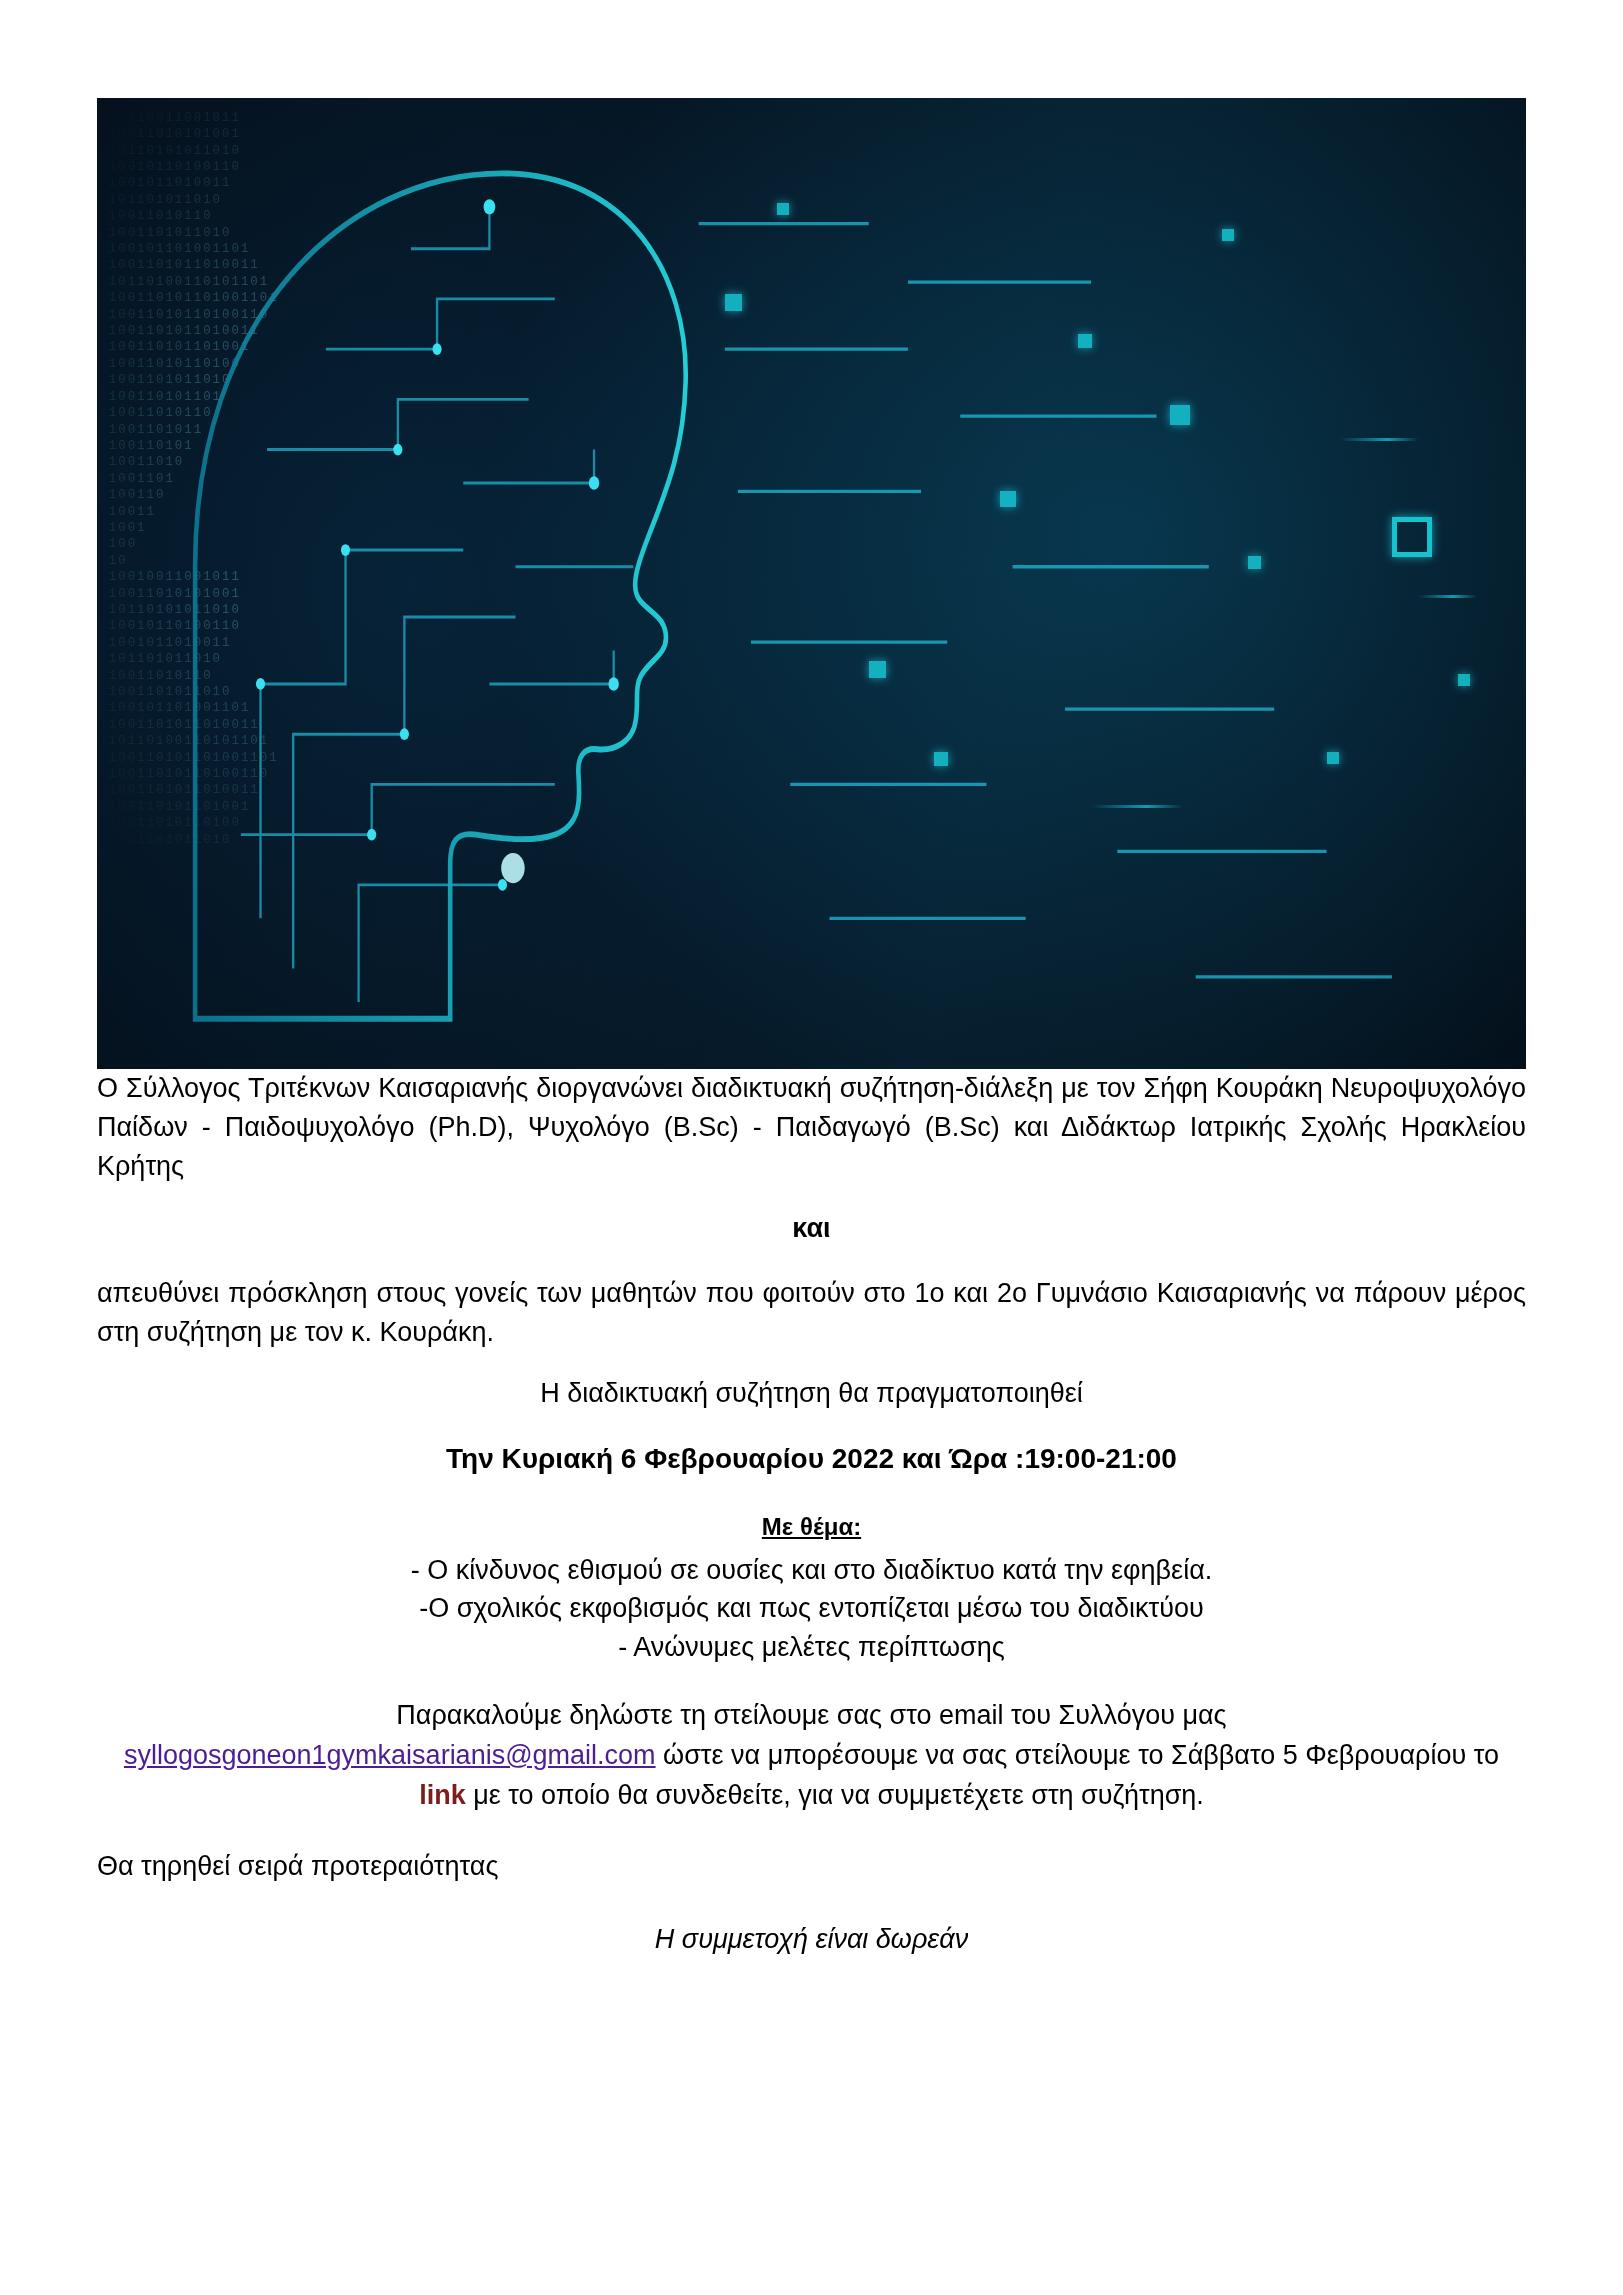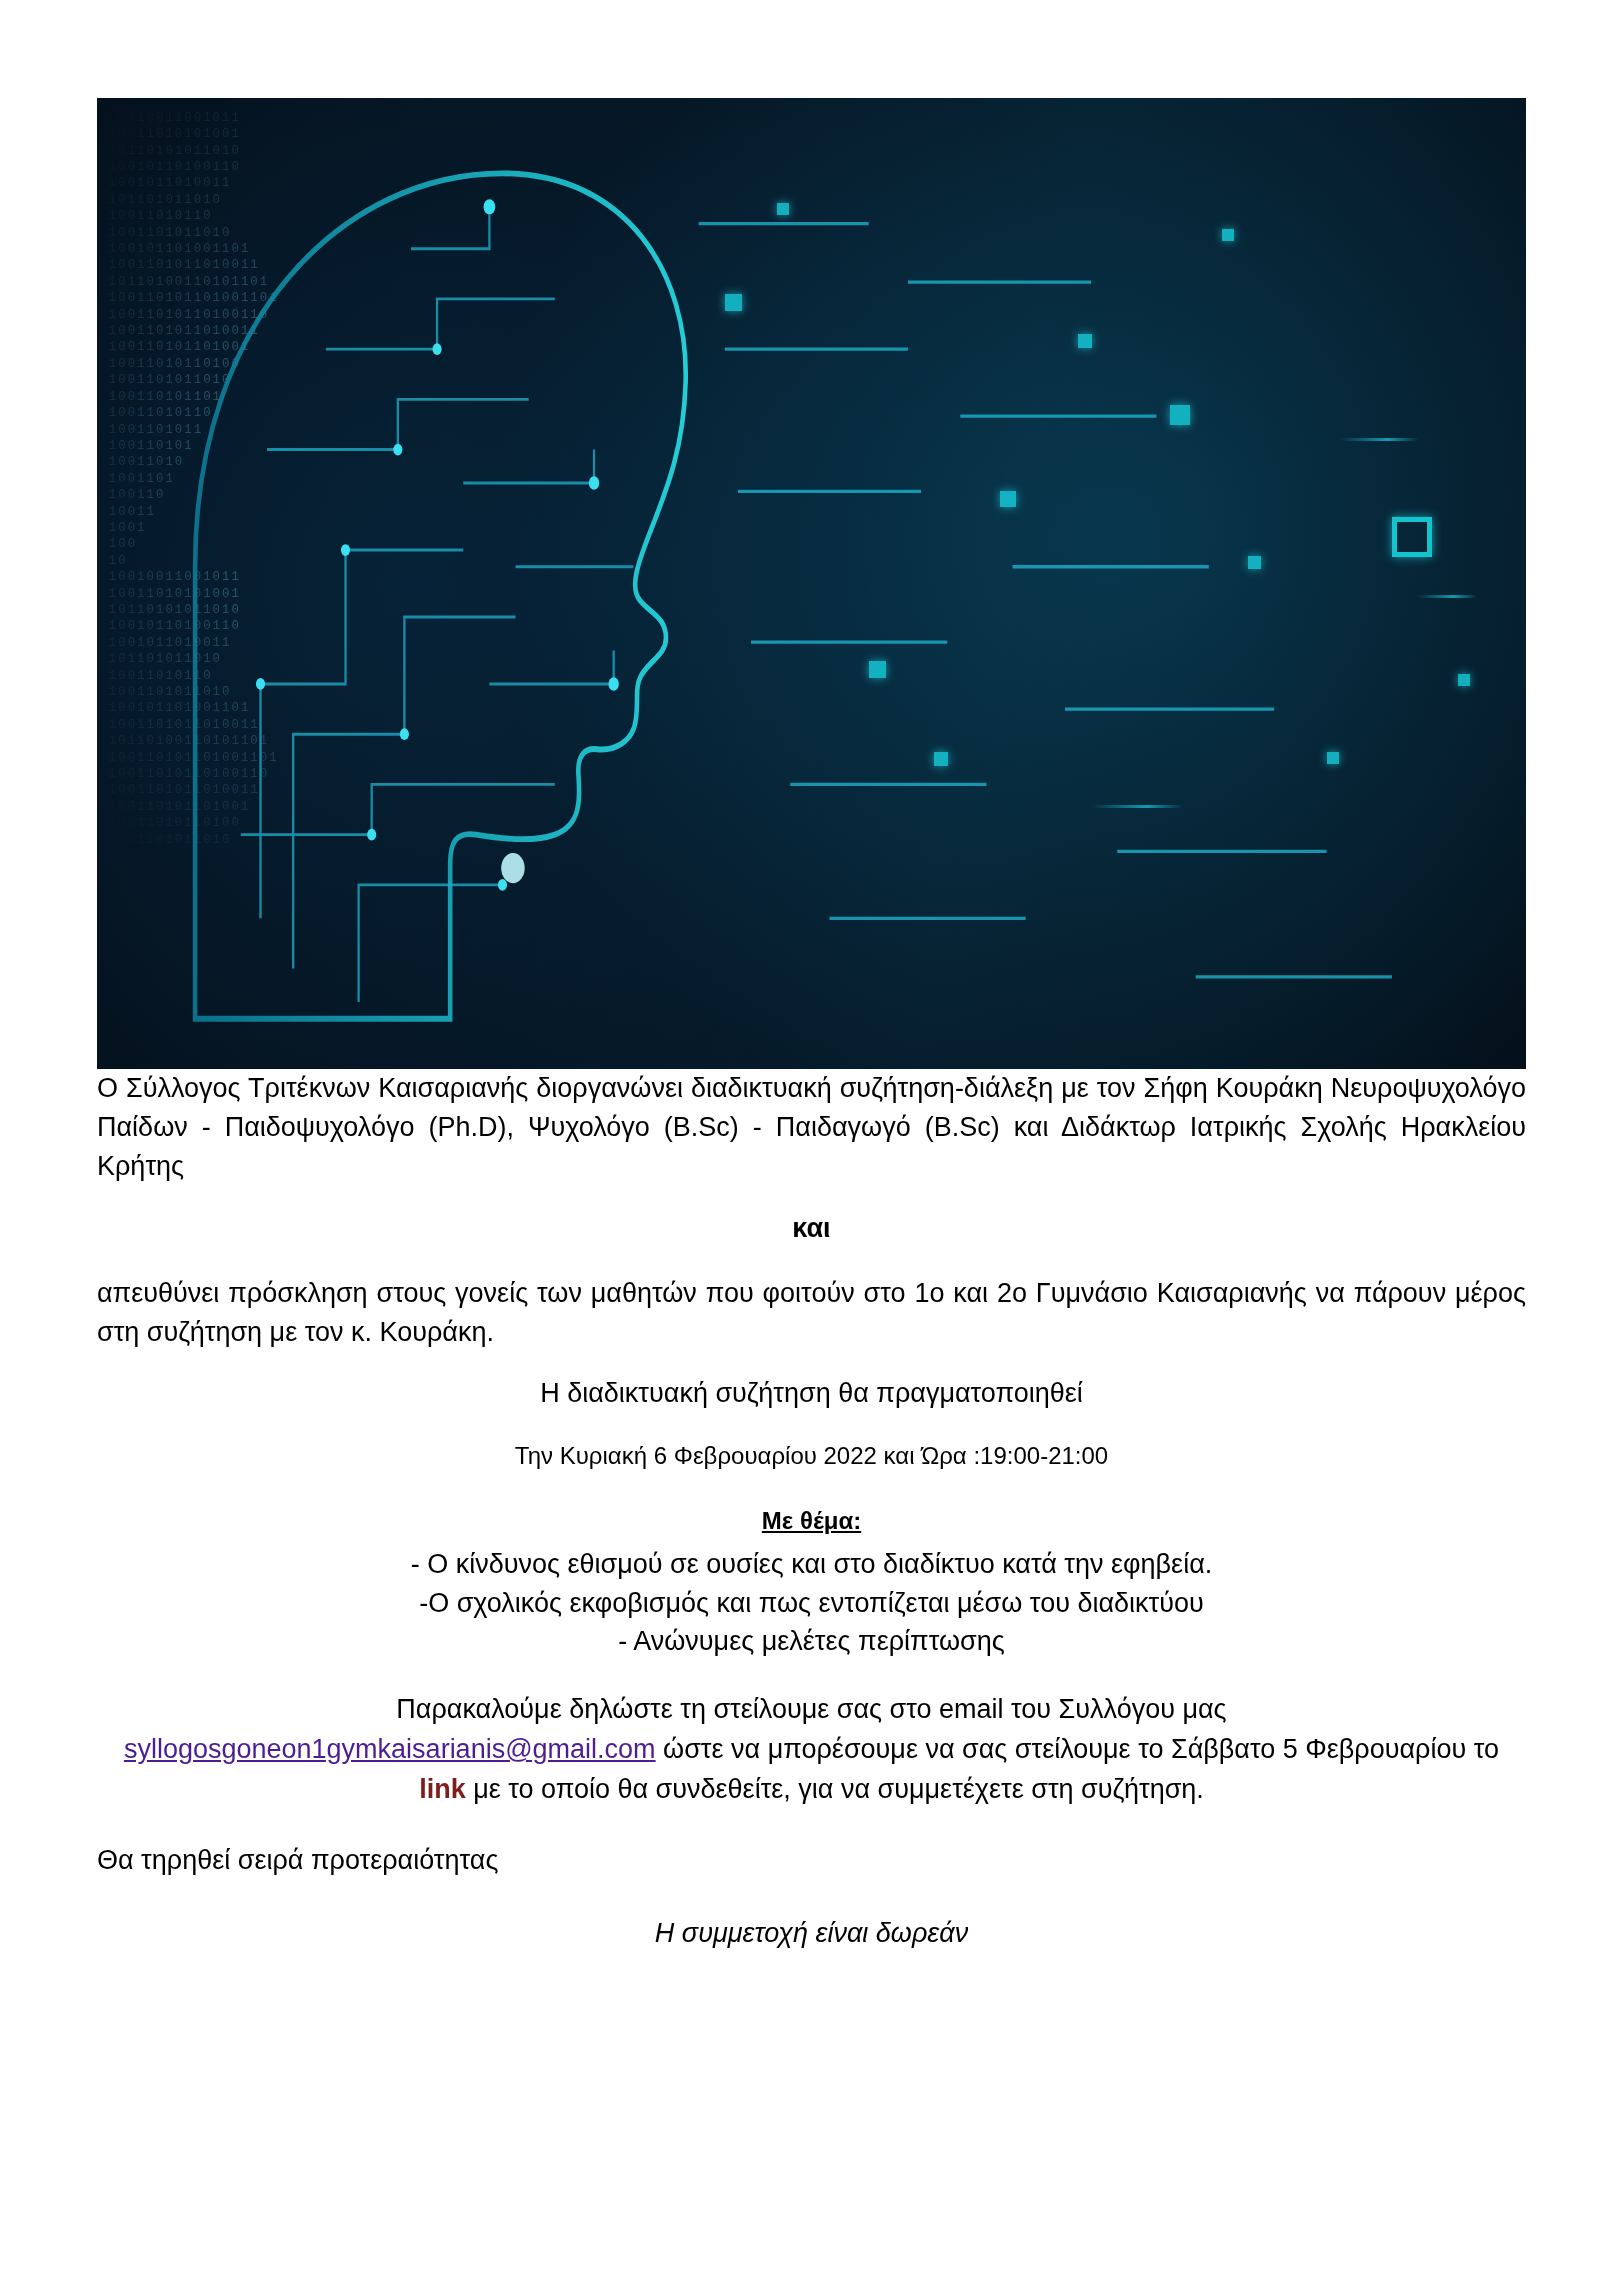--- a/index.html
+++ b/index.html
@@ -85,22 +85,22 @@
     margin-bottom: 22px;
   }
   .center { text-align: center; }
   .kai {
     text-align: center;
     font-weight: bold;
     margin: 23.6px 0 26px 0;
   }
   .when {
     text-align: center;
-    font-weight: normal;
-    font-size: 24px;
+    font-weight: bold;
+    font-size: 28px;
     margin: 26px 0 31px 0;
   }
   .theme-head {
     text-align: center;
     font-weight: bold;
     text-decoration: underline;
     font-size: 24px;
     margin-bottom: 6.5px;
   }
   .theme-list {

